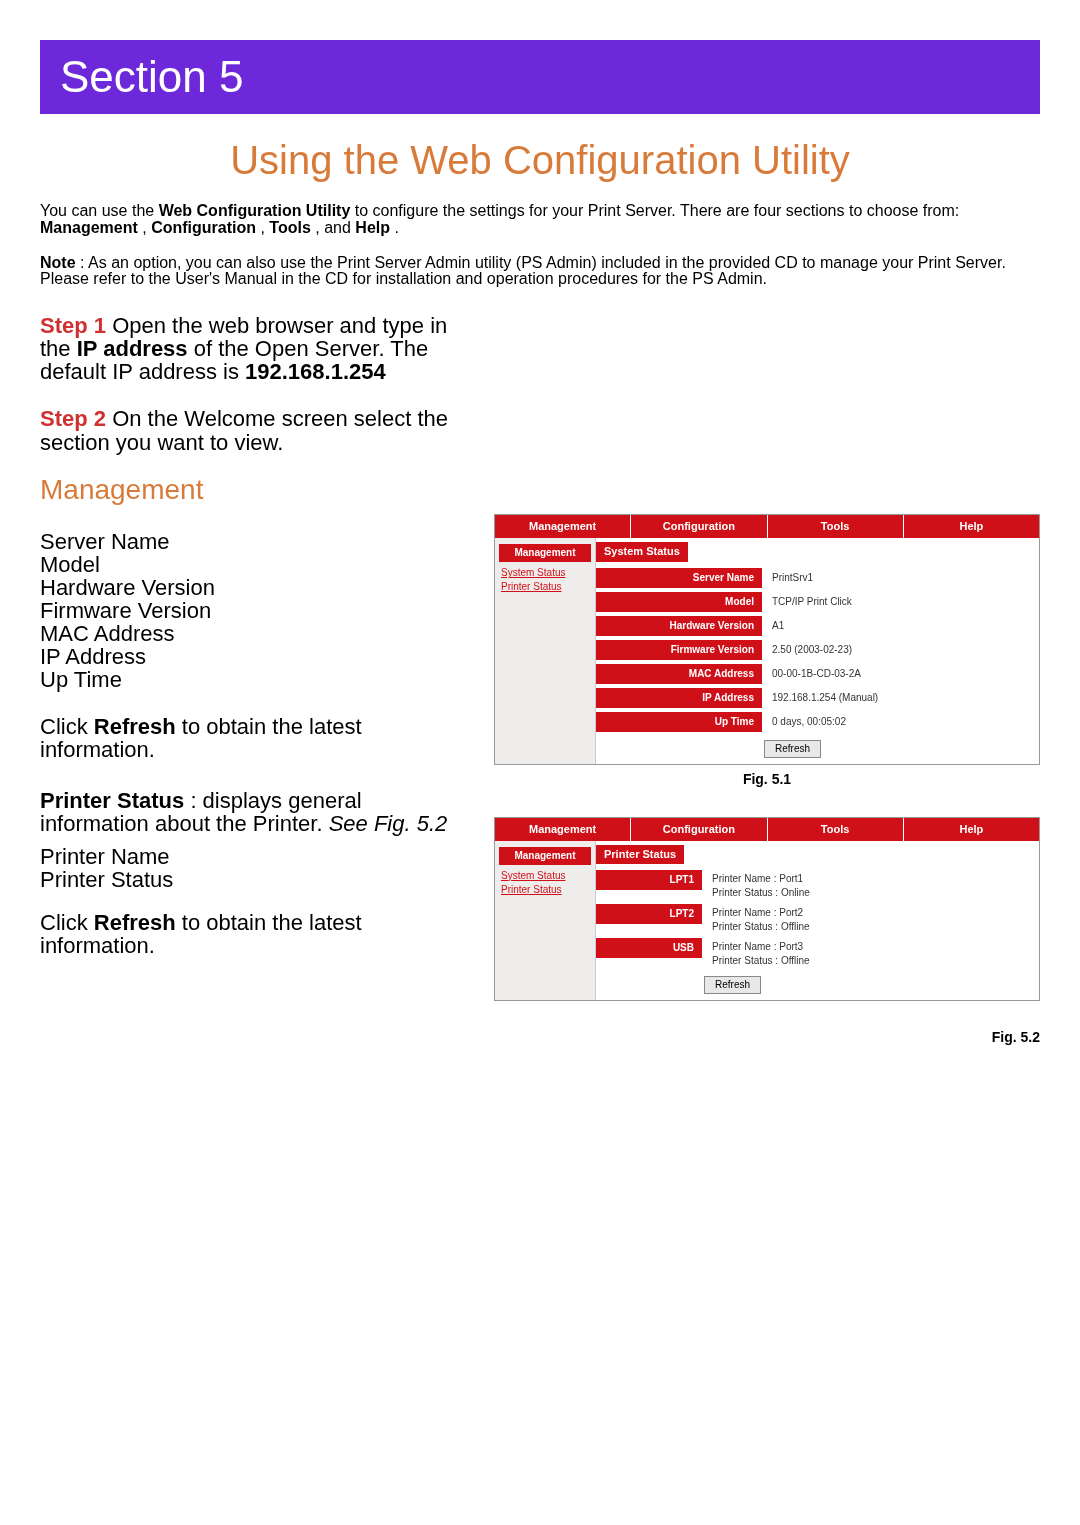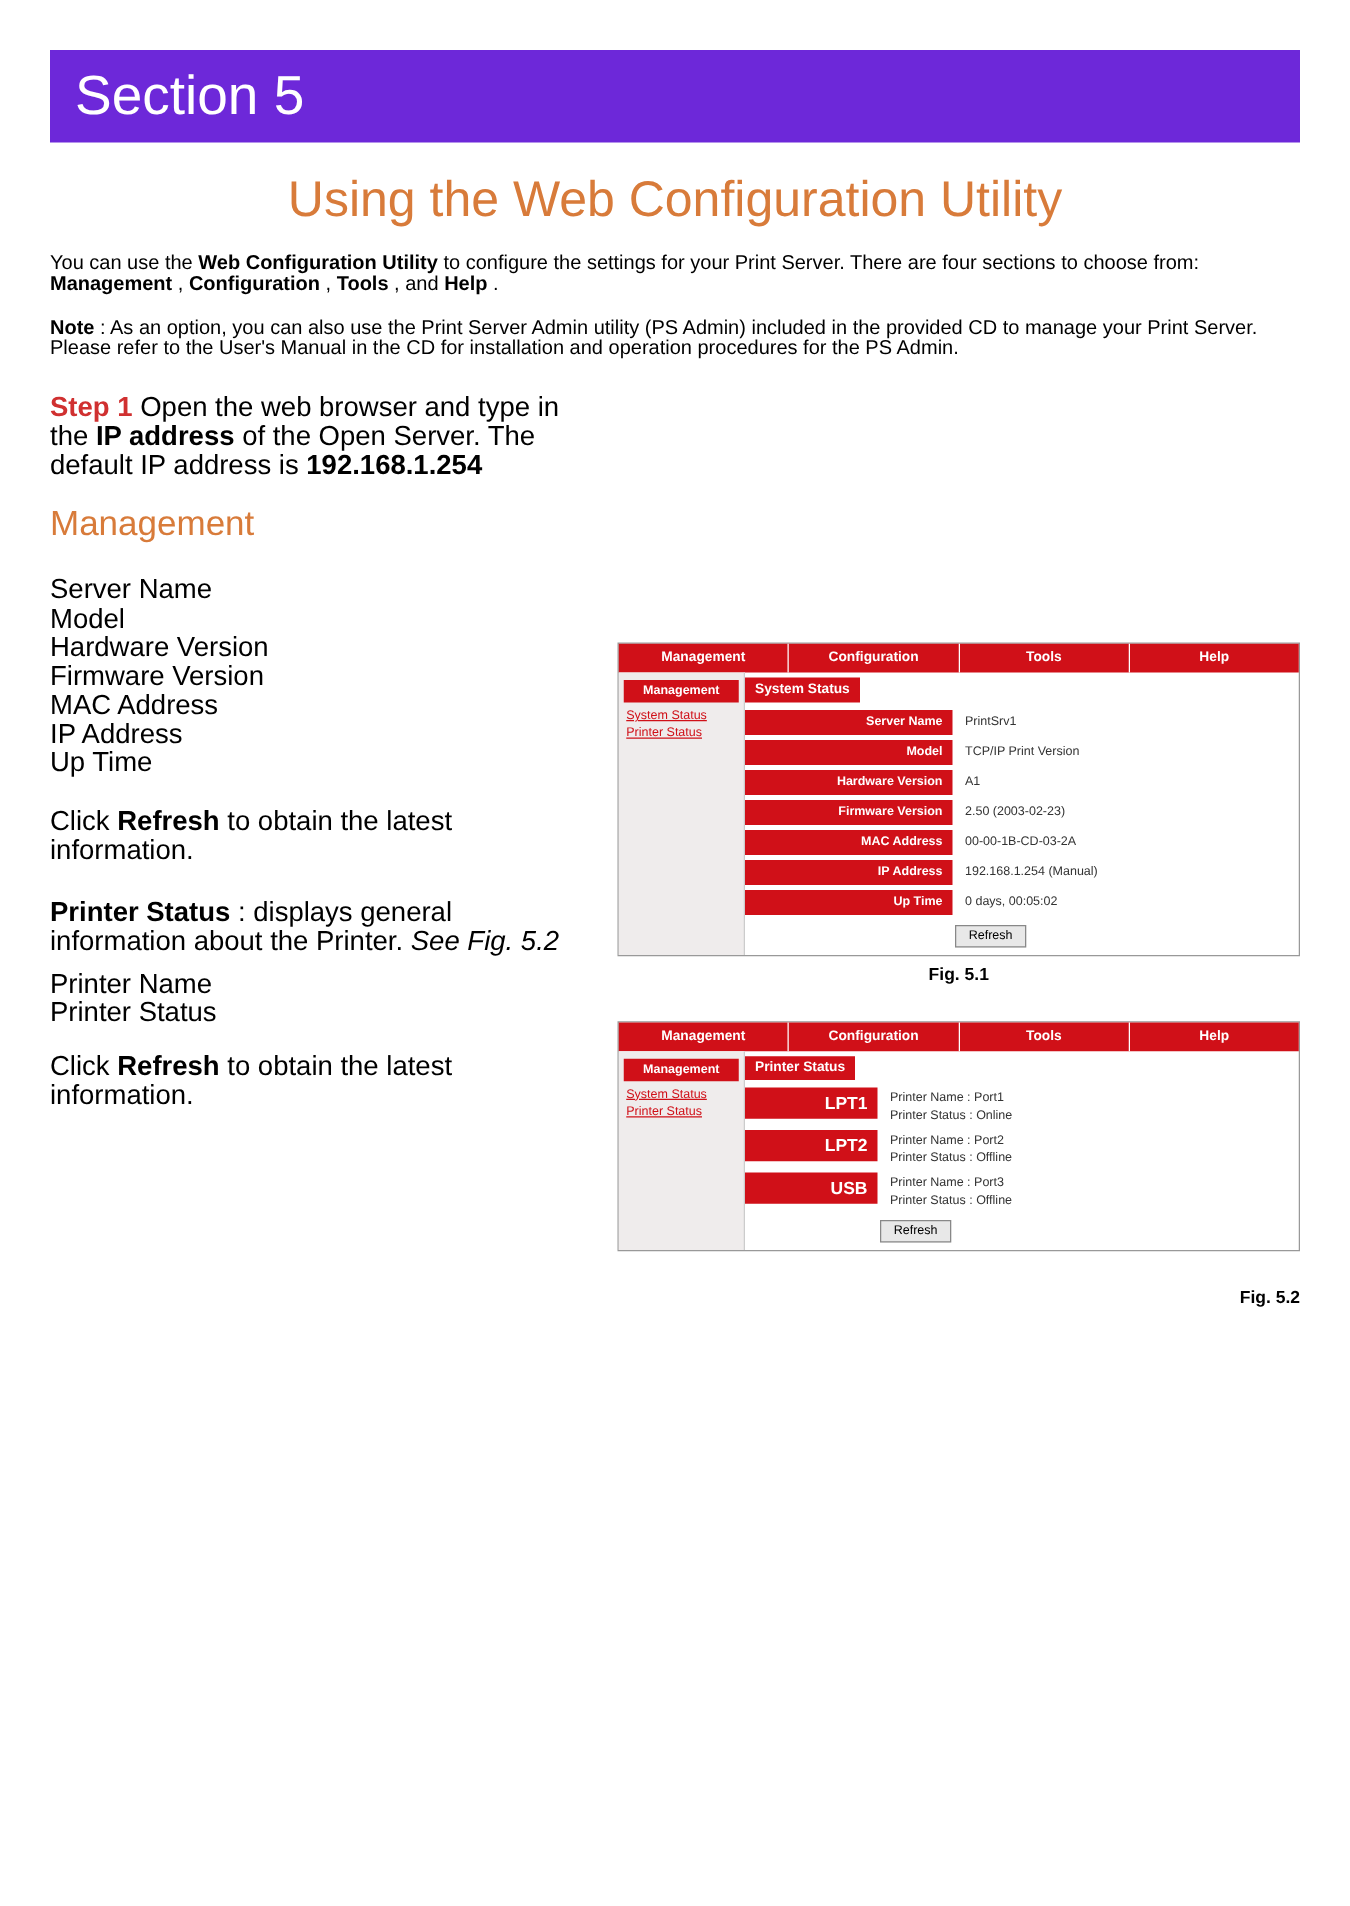--- a/index.html
+++ b/index.html
@@ -162,21 +162,21 @@
     padding: 2px 0;
   }
   .pkv-key {
     width: 90px;
     text-align: right;
     background: #d01018;
     color: #fff;
     font-weight: bold;
     padding: 4px 8px;
     margin-right: 10px;
-    font-size: 14px;
+    font-size: 10px;
   }
   .pkv-block {
     font-size: 10px;
     color: #333;
     padding-top: 2px;
   }
   .pkv-block div { padding: 1px 0; }
   .refresh-btn2 {
     display: inline-block;
     border: 1px solid #888;
@@ -219,20 +219,24 @@
     <div class="left-col">
 
       <div class="body-text">
         <span class="step-label">Step 1</span>
         <span> Open the web browser and type in the </span>
         <b>IP address</b>
         <span> of the Open Server. The default IP address is </span>
         <b>192.168.1.254</b>
       </div>
 
+      <div class="body-text" style="margin-top:24px;">
+        <span class="step-label">Step 2</span>
+        <span> On the Welcome screen select the section you want to view.</span>
+      </div>
 
       <div class="sub-heading">Management</div>
 
 
       <div class="field-list" style="white-space:pre-line;">Server Name
 Model
 Hardware Version
 Firmware Version
 MAC Address
 IP Address
@@ -279,21 +283,21 @@
             <span class="side-link">Printer Status</span>
           </div>
           <div class="shot-main">
             <div class="panel-head">System Status</div>
             <div class="kv-row">
                 <div class="kv-key">Server Name</div>
                 <div class="kv-val">PrintSrv1</div>
               </div>
             <div class="kv-row">
                 <div class="kv-key">Model</div>
-                <div class="kv-val">TCP/IP Print Version</div>
+                <div class="kv-val">TCP/IP Print Click</div>
               </div>
             <div class="kv-row">
                 <div class="kv-key">Hardware Version</div>
                 <div class="kv-val">A1</div>
               </div>
             <div class="kv-row">
                 <div class="kv-key">Firmware Version</div>
                 <div class="kv-val">2.50 (2003-02-23)</div>
               </div>
             <div class="kv-row">

